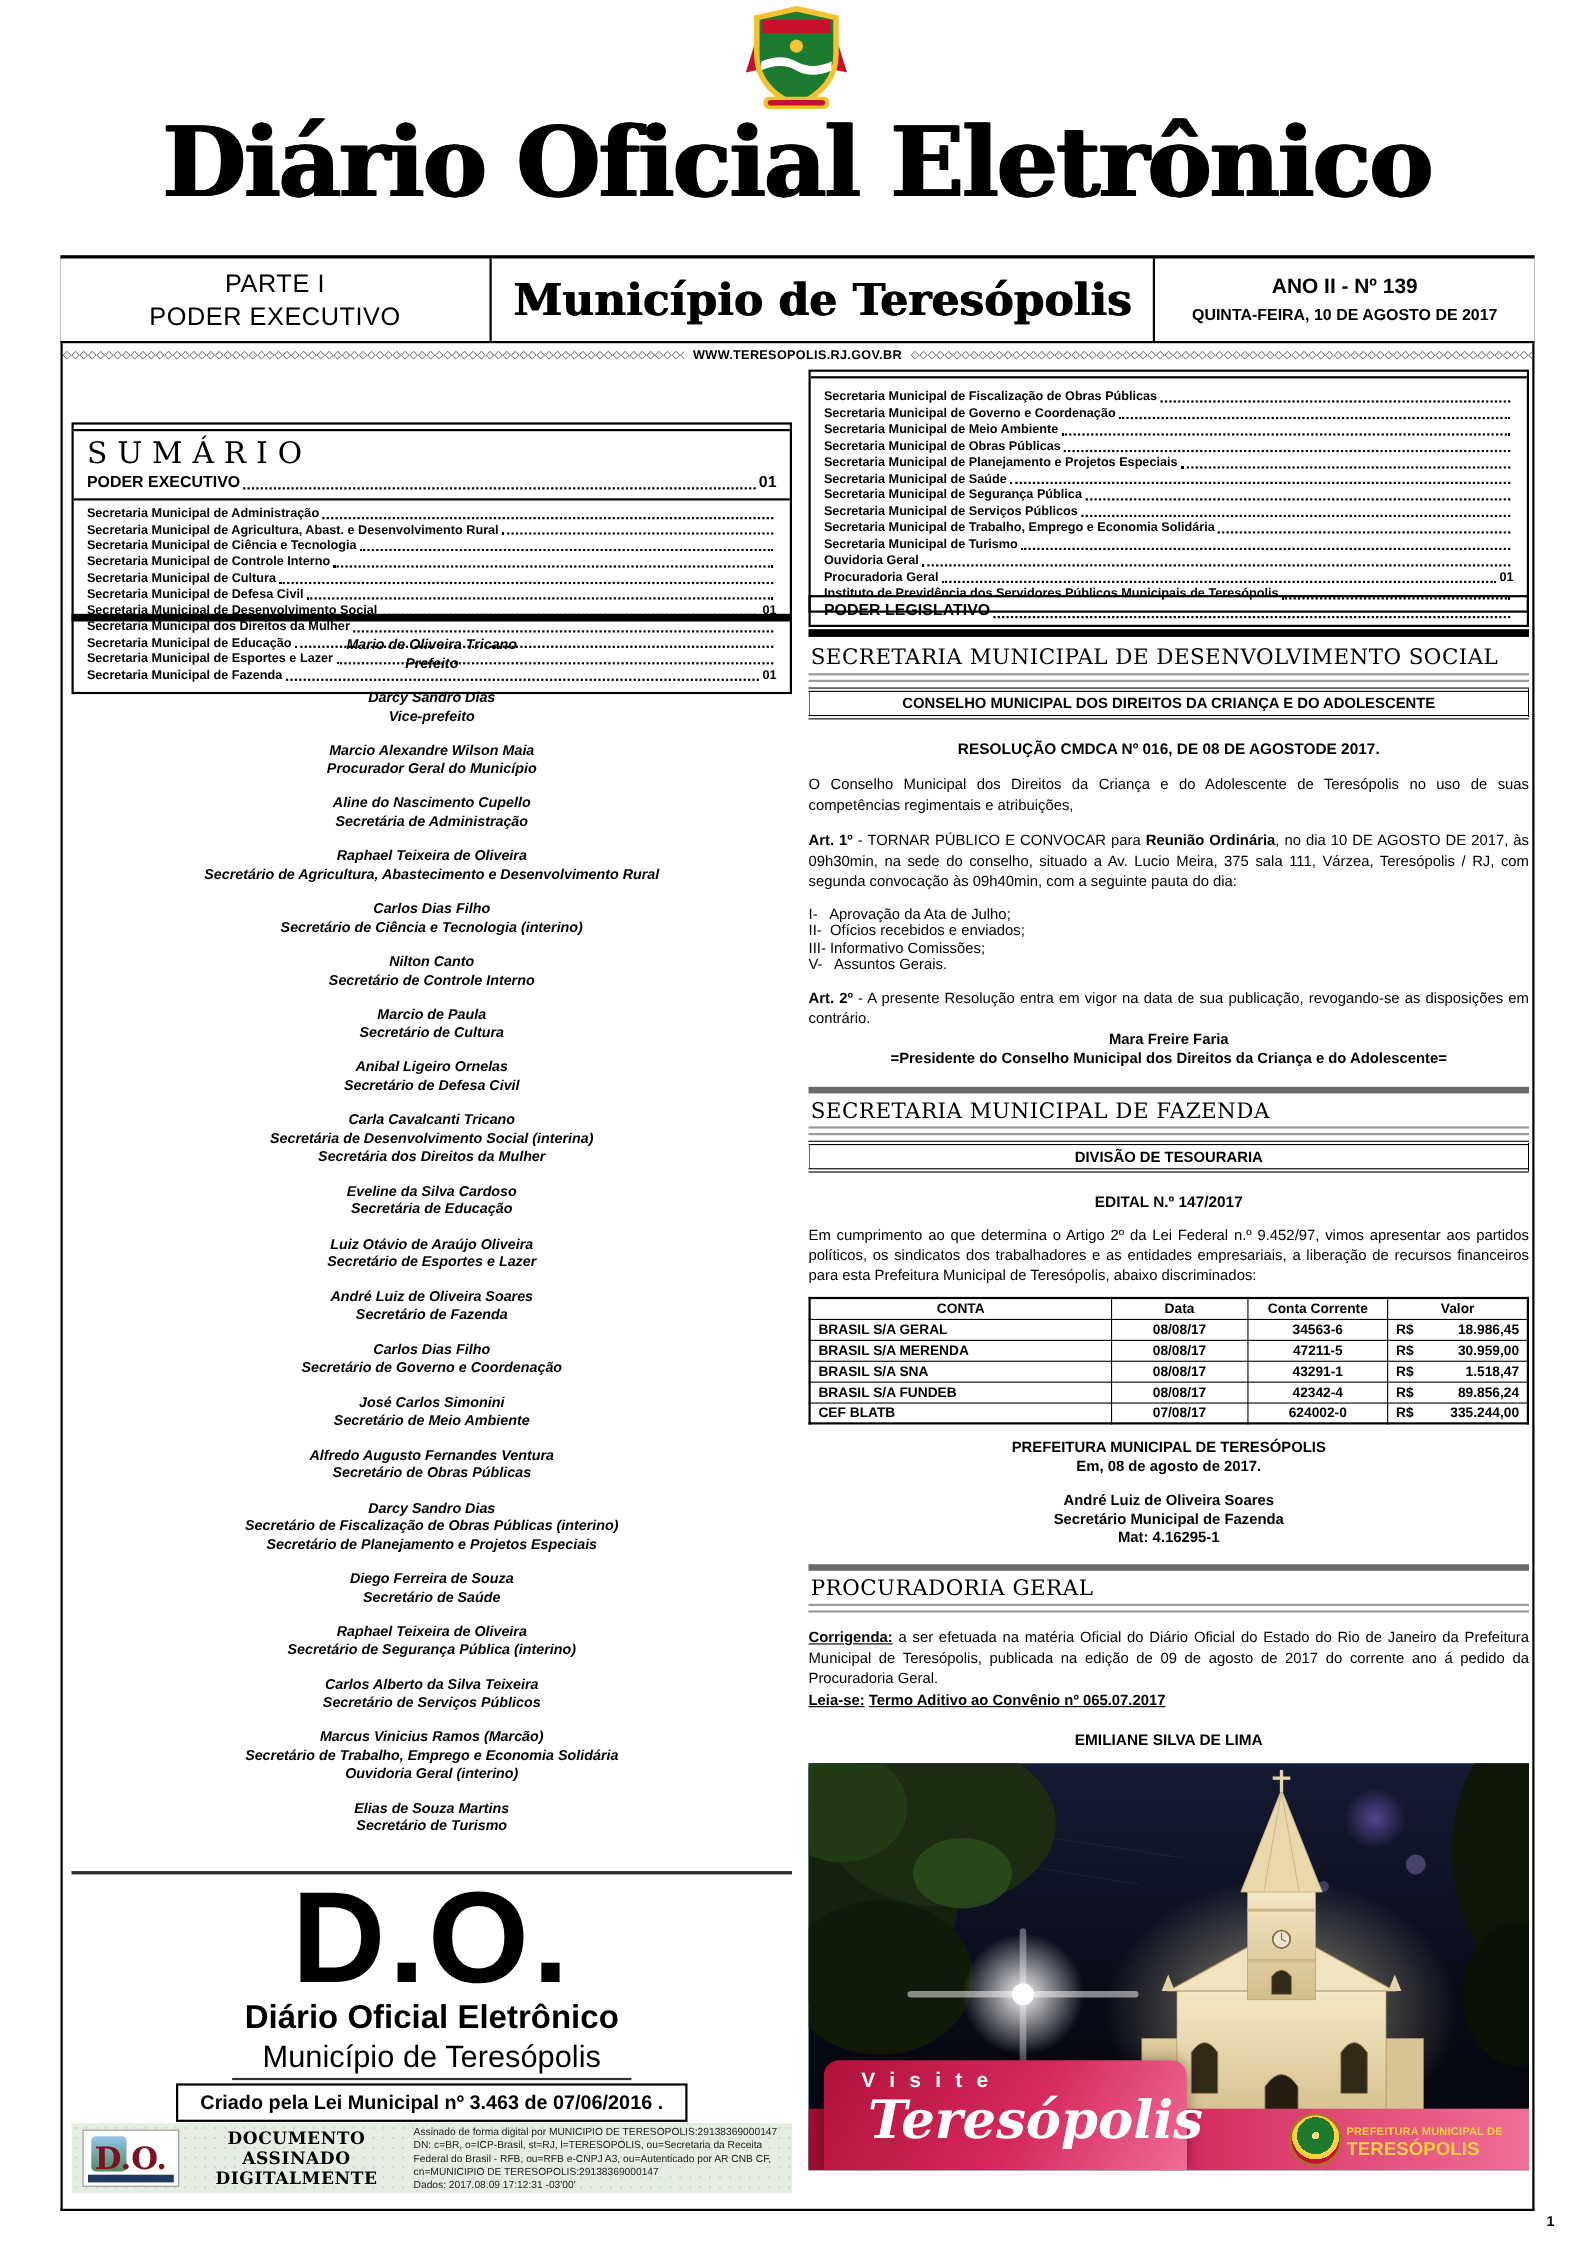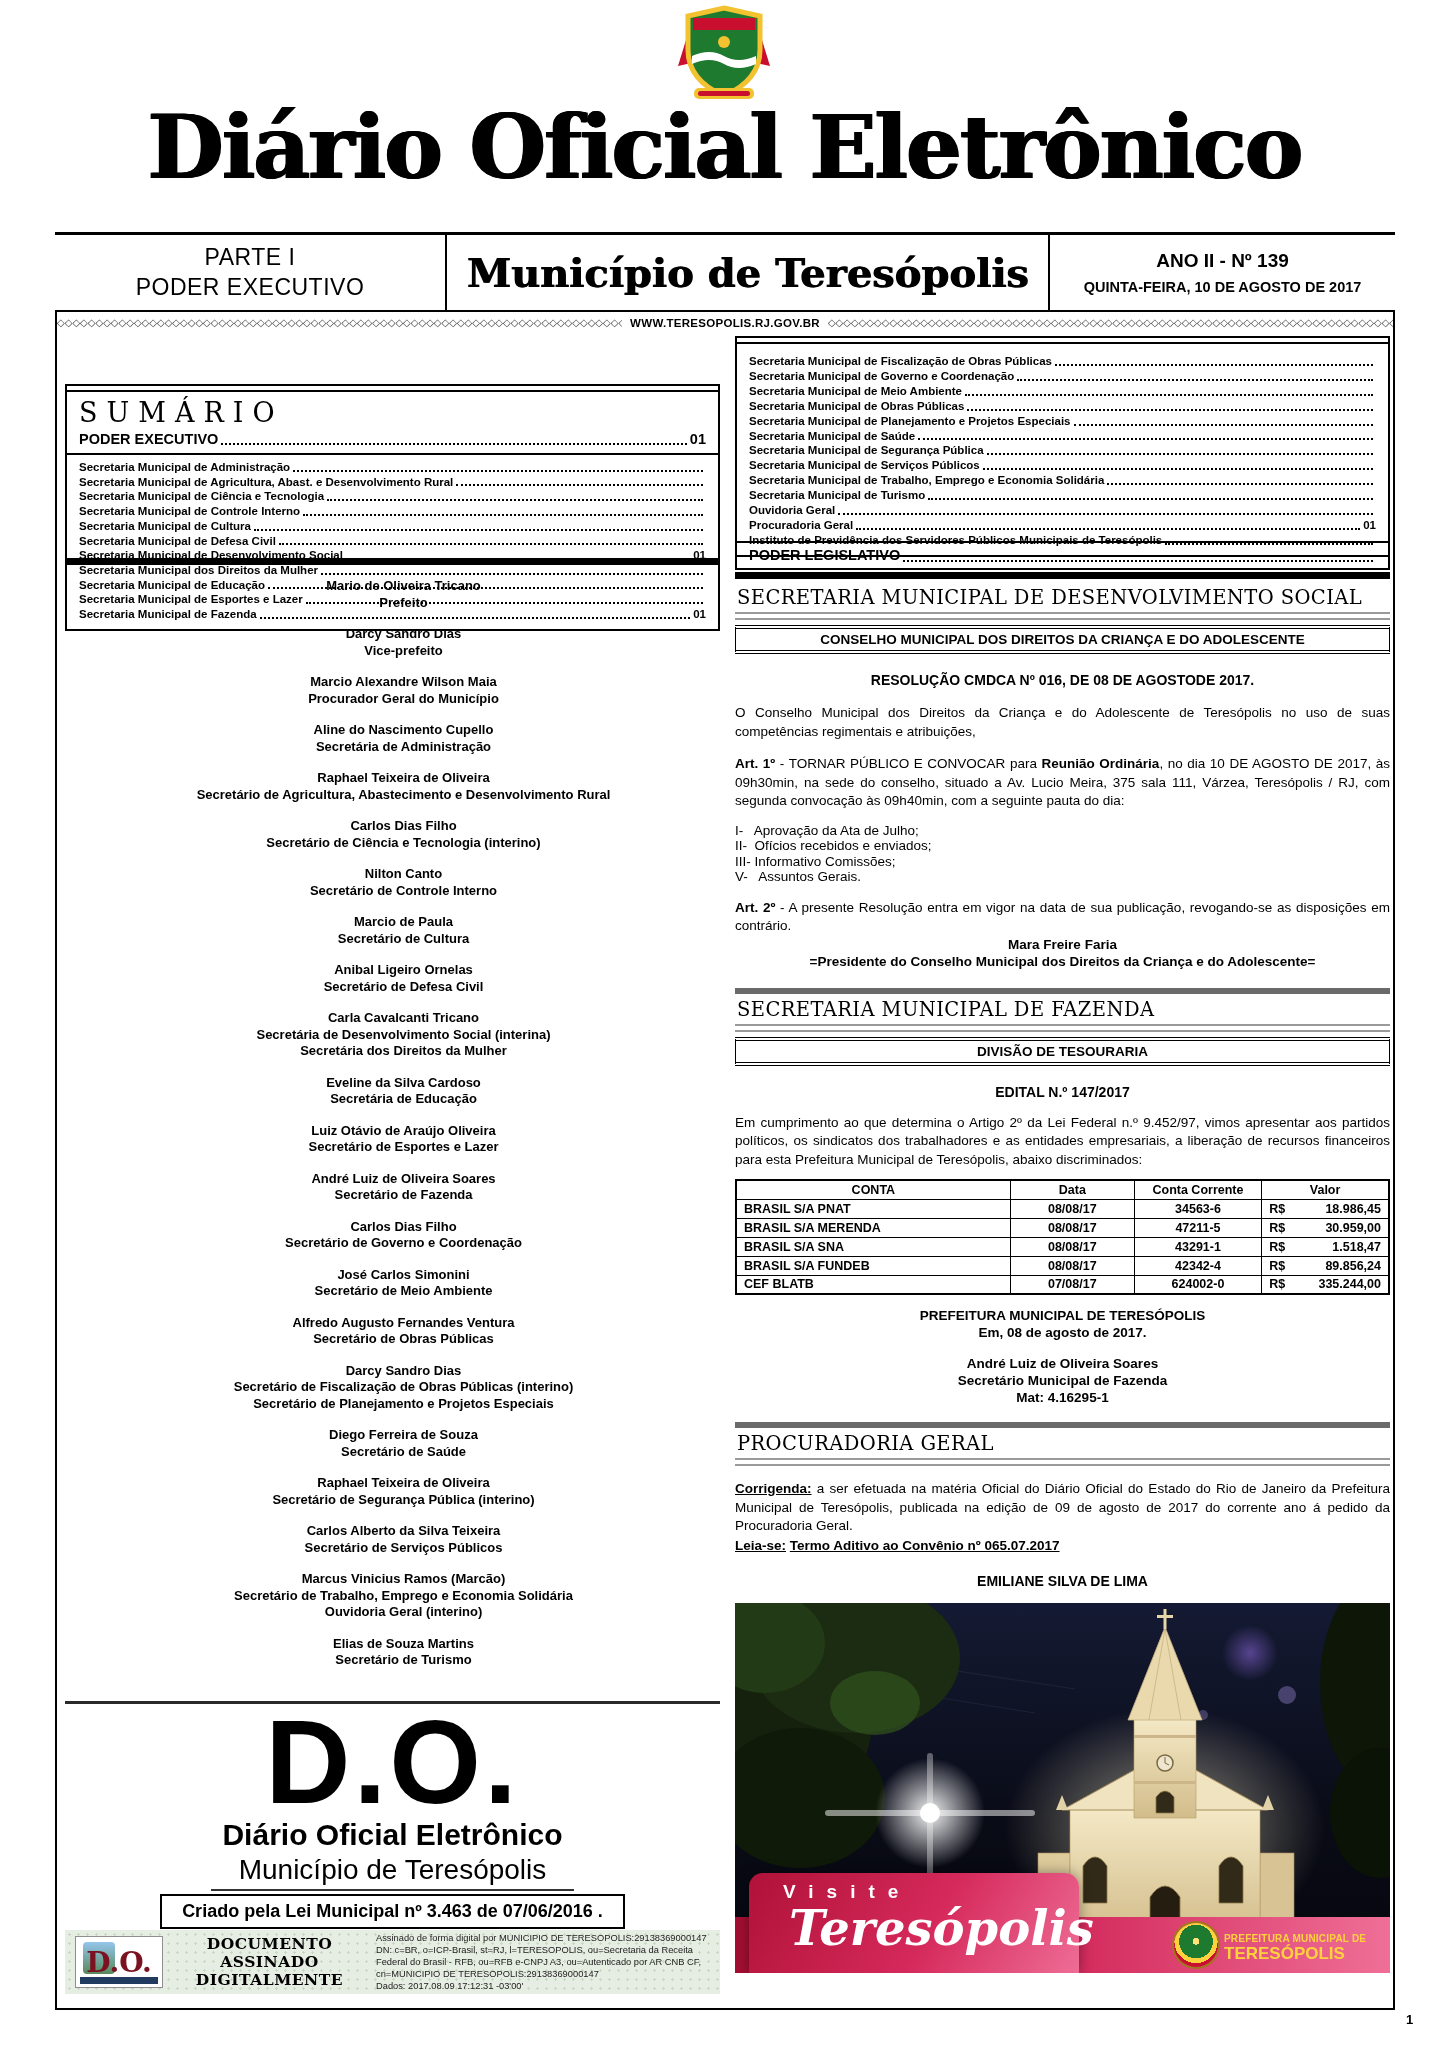--- a/index.html
+++ b/index.html
@@ -42,21 +42,21 @@
   .toc-label { white-space:nowrap; }
   .toc-dots { flex:1; border-bottom:2px dotted #000; margin:0 3px 3px; }
   .toc-page:empty { display:none; }
   #legis-box { position:absolute; left:735px; top:541px; width:655px; border:2px solid #000; padding:3px 12px; }
   .legis-row { display:flex; align-items:flex-end; font-weight:bold; font-size:14.5px; line-height:19px; }
   .bar { position:absolute; background:#000; height:7px; }
   #bar-left { left:65px; top:558px; width:655px; }
   #bar-right { left:735px; top:572px; width:655px; }
 
   
-  .officials { position:absolute; left:76px; top:578px; width:655px; text-align:center; }
+  .officials { position:absolute; left:65px; top:578px; width:655px; text-align:center;font-style:italic; }
   .official { margin-bottom:15px; }
   .oname, .orole { font-weight:bold; font-size:13px; line-height:16.5px; }
   .orole:empty { display:none; }
 
   
   .do-rule { position:absolute; left:65px; top:1701px; width:655px; height:3px; background:#2a2a2a; }
   .do-big { position:absolute; left:65px; top:1706px; width:655px; text-align:center;
     font-weight:bold; font-size:118px; letter-spacing:3px; line-height:.95; }
   .do-sub1 { position:absolute; left:65px; top:1818px; width:655px; text-align:center; font-weight:bold; font-size:30px; }
   .do-sub2 { position:absolute; left:65px; top:1854px; width:655px; text-align:center; font-size:28px; }
@@ -503,21 +503,21 @@
 
         <th>CONTA</th>
             <th>Data</th>
             <th>Conta Corrente</th>
             <th>Valor</th>
           </tr>
       </thead>
       <tbody>
 
       <tr>
-          <td class="c-conta">BRASIL S/A PNAT</td>
+          <td class="c-conta">BRASIL S/A GERAL</td>
           <td class="c-data">08/08/17</td>
           <td class="c-cc">34563-6</td>
           <td class="c-valor">
             <div class="vwrap">
                 <span>R$</span>
                 <span>18.986,45</span>
               </div>
           </td>
         </tr>
           <tr>

